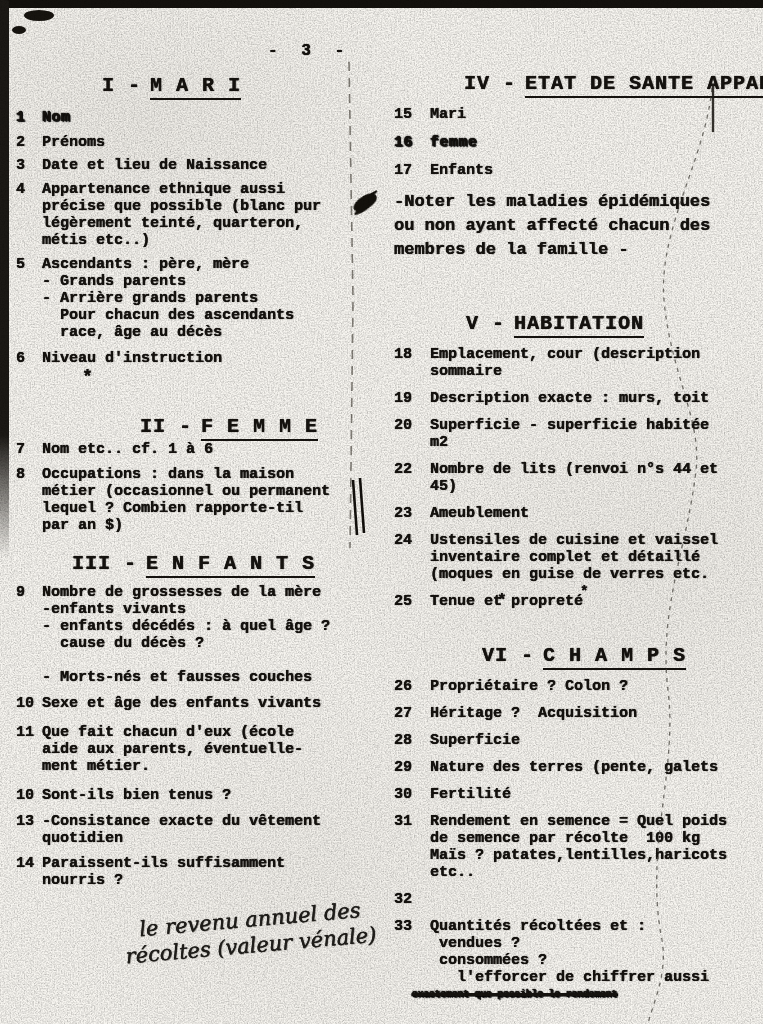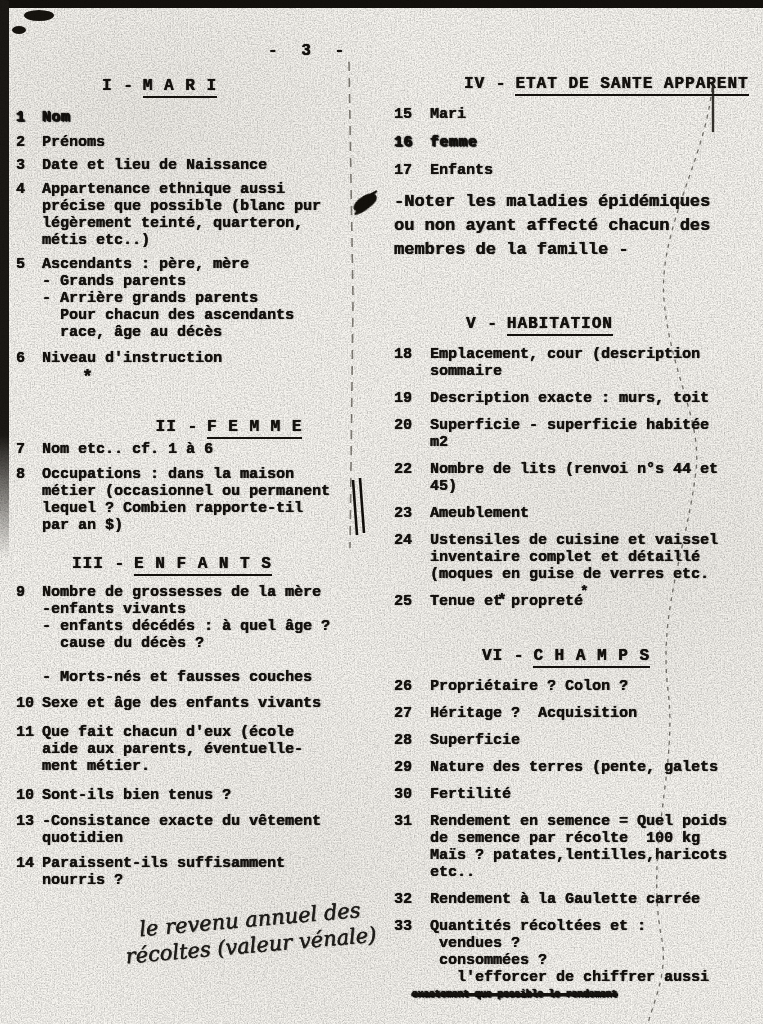--- a/index.html
+++ b/index.html
@@ -10,21 +10,21 @@
       radial-gradient(500px 320px at 85% 55%, rgba(110,104,92,.06), transparent 70%),
       radial-gradient(380px 300px at 40% 85%, rgba(110,104,92,.05), transparent 70%),
       #f7f5f0;
     font-family:"Liberation Mono","DejaVu Sans Mono",monospace;
     color:#16130f;
   }
   .ink{font-weight:700;text-shadow:0 0 .7px #000, .6px .4px .9px rgba(25,20,14,.55);}
   .col{position:absolute;}
   .col-left{left:16px;top:76px;width:362px;}
   .col-right{left:394px;top:74px;width:378px;overflow:hidden;}
-  .sec-h{font-size:16px;line-height:20px;white-space:nowrap;}
+  .sec-h{font-size:20px;line-height:20px;white-space:nowrap;}
   .hprefix{margin-right:9px;letter-spacing:1px;}
   .htitle{border-bottom:2px solid #16130f;padding-bottom:1px;letter-spacing:1px;}
   .s1h{margin:0 0 13px 86px;}
   .s2h{margin:0 0 4px 64px;text-align:center;}
   .s3h{margin:20px 0 10px 56px;}
   .s4h{margin:0 0 12px 70px;}
   .s5h{margin:52px 0 12px 72px;}
   .s6h{margin:36px 0 12px 88px;}
   .item{display:flex;font-size:15px;margin-bottom:8px;}
   .col-right .item{margin-bottom:10px;}
@@ -255,21 +255,20 @@
       </div>
     <div class="item">
         <span class="num">31</span>
         <span class="txt">Rendement en semence = Quel poids
 de semence par récolte  100 kg
 Maïs ? patates,lentilles,haricots
 etc..</span>
       </div>
     <div class="item">
         <span class="num">32</span>
-        <span class="txt">Rendement à la Gaulette carrée</span>
       </div>
     <div class="item mb0">
         <span class="num">33</span>
         <span class="txt">Quantités récoltées et :
  vendues ?
  consommées ?
    l'efforcer de chiffrer aussi</span>
       </div>
     <div class="struck">exactement que possible le rendement</div>
   </div>

